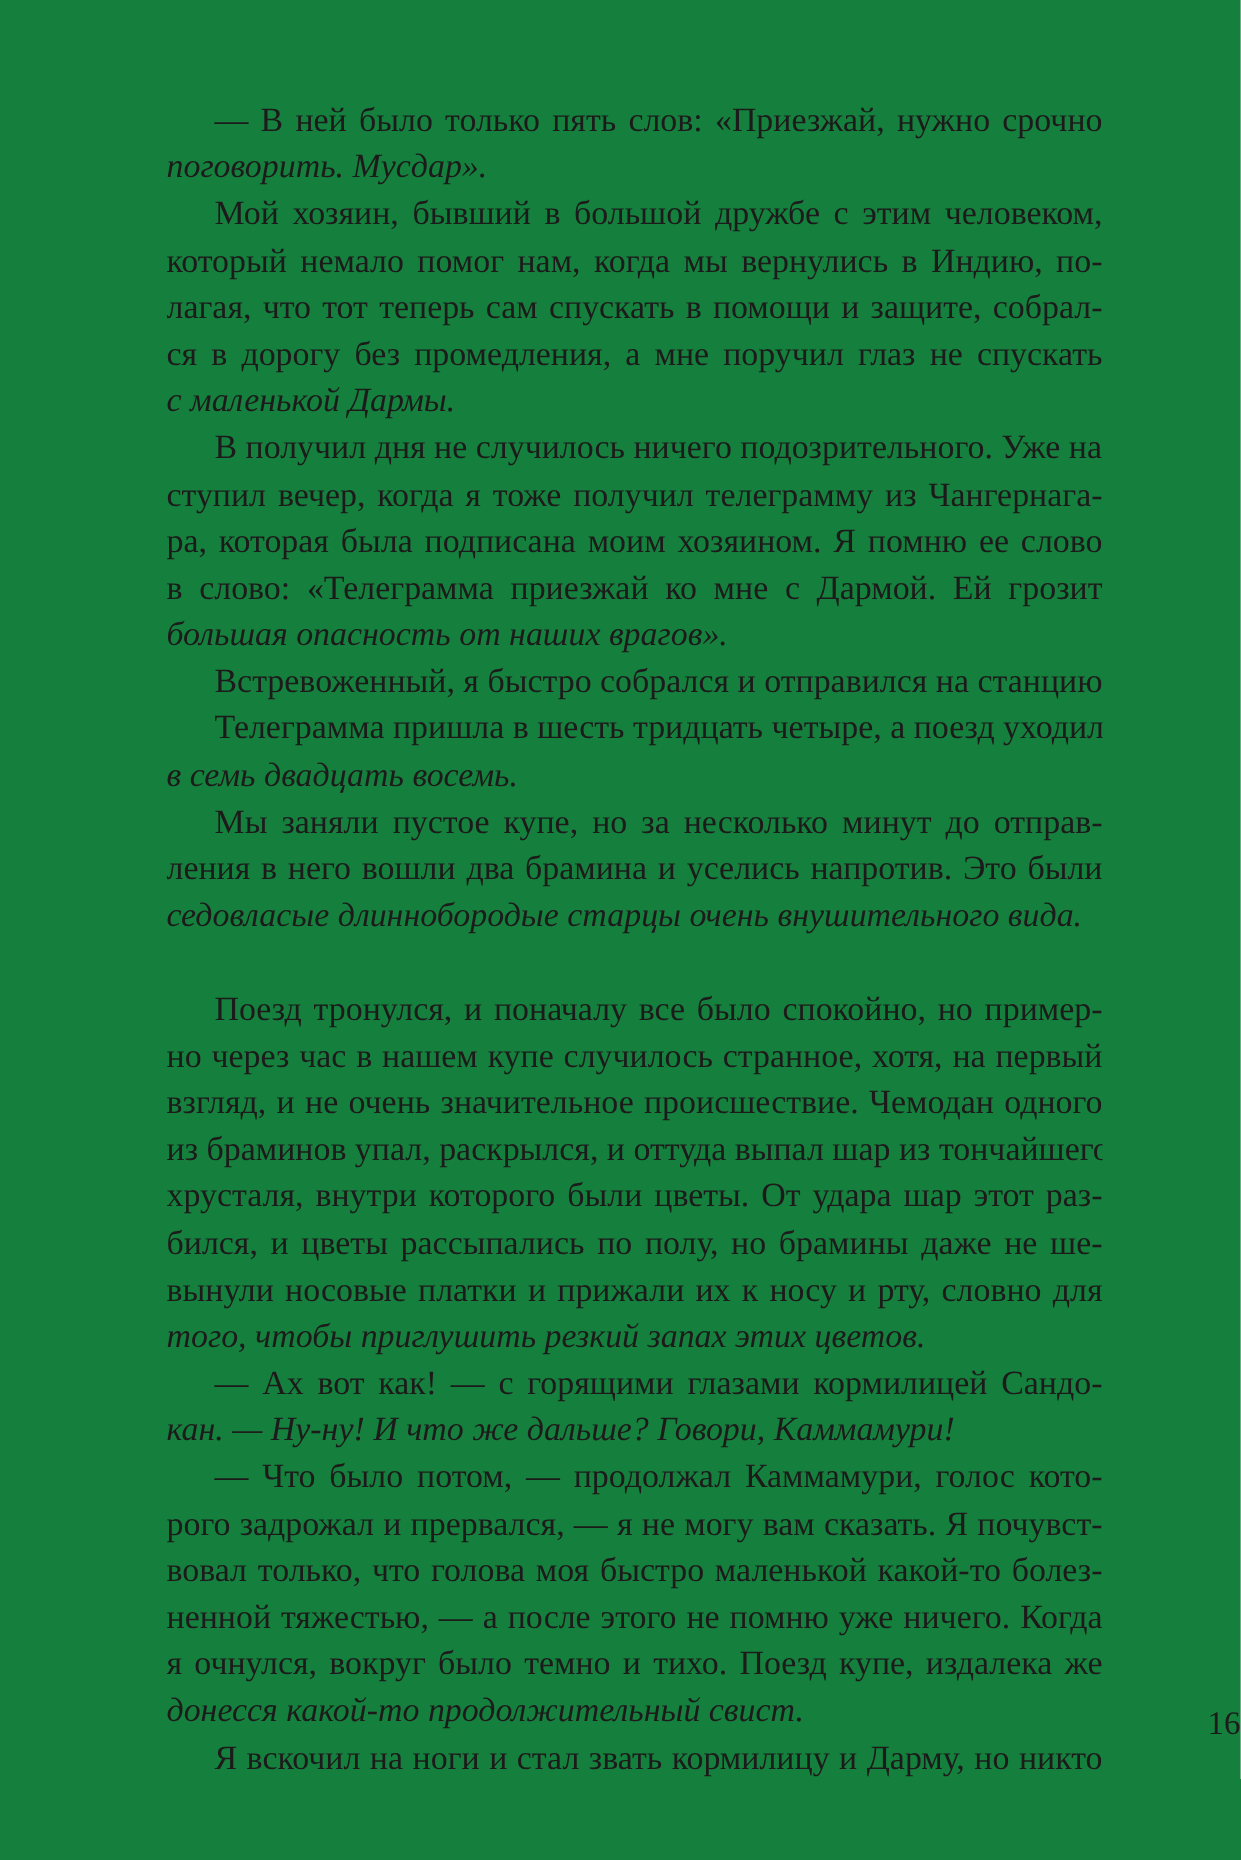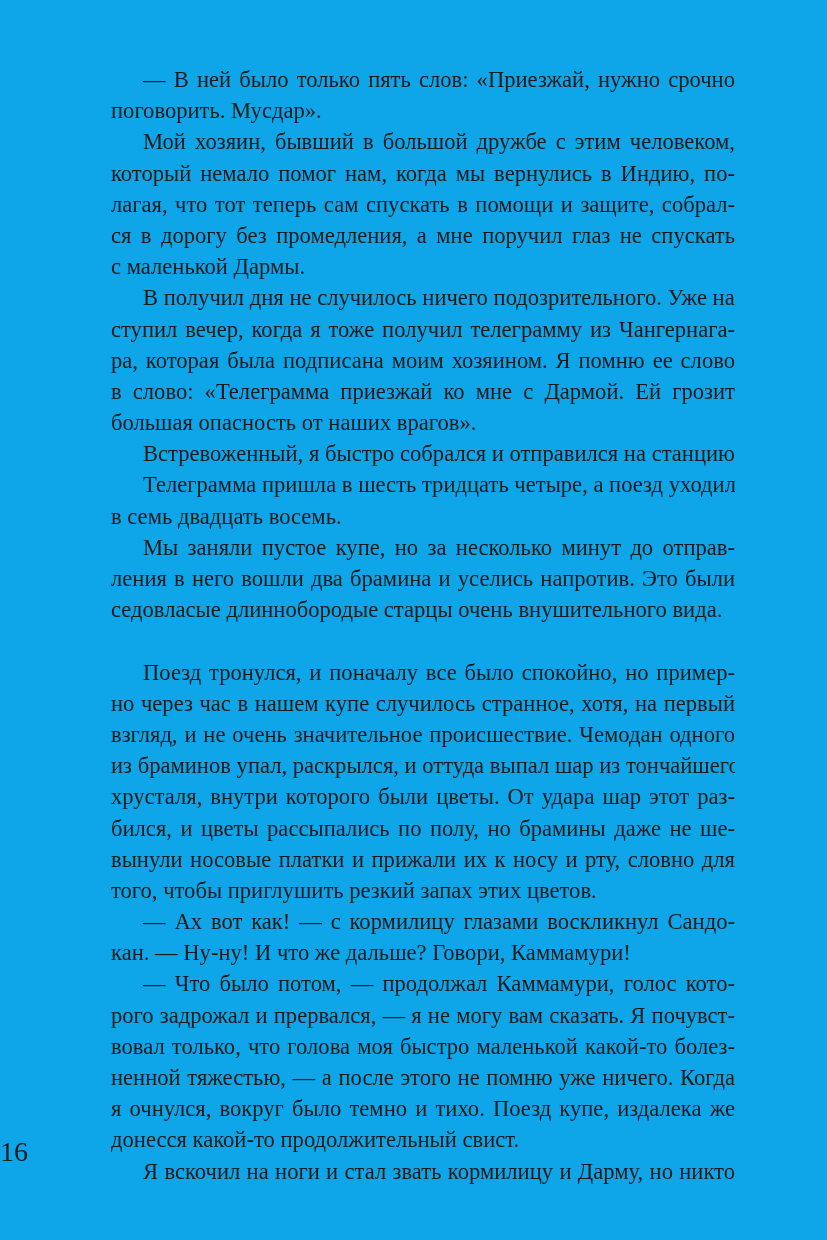--- a/index.html
+++ b/index.html
@@ -11,51 +11,51 @@
       width: 827px;
       height: 1240px;
       position: relative;
       overflow: hidden;
     }
     .page {
       position: absolute;
       left: 0; top: 0;
       width: 827px;
       height: 1240px;
-      background: #0ea5e9;
+      background: #15803d;
     }
     .text-block {
       position: absolute;
       left: 111px;
       top: 64px;
       width: 624px;
       font-family: "Liberation Serif", "DejaVu Serif", serif;
       font-size: 22.6px;
       color: #1c1a1a;
       line-height: 31.2px;
     }
     .line {
       display: block;
       height: 31.2px;
       white-space: nowrap;
       text-align: justify;
       text-align-last: justify;
       overflow: hidden;
     }
     .line.indent { padding-left: 32px; }
-    .line.last { text-align-last: left; }
+    .line.last { text-align-last: left; font-style: italic; }
     .section-gap { display: block; height: 31.2px; }
     .page-number {
       position: absolute;
       left: 0;
       width: 827px;
       top: 1136px;
-      text-align: left;
+      text-align: right;
       font-family: "Liberation Serif", "DejaVu Serif", serif;
-      font-size: 28px;
+      font-size: 22px;
       color: #1c1a1a;
     }
   </style>
 </head>
 <body>
 
 <div class="page">
   <div class="text-block" id="text-block">
       <div class="paragraph">
         <span class="line indent">— В ней было только пять слов: «Приезжай, нужно срочно</span>
@@ -92,21 +92,21 @@
         <span class="line indent">Поезд тронулся, и поначалу все было спокойно, но пример-</span>
         <span class="line">но через час в нашем купе случилось странное, хотя, на первый</span>
         <span class="line">взгляд, и не очень значительное происшествие. Чемодан одного</span>
         <span class="line">из браминов упал, раскрылся, и оттуда выпал шар из тончайшего</span>
         <span class="line">хрусталя, внутри которого были цветы. От удара шар этот раз-</span>
         <span class="line">бился, и цветы рассыпались по полу, но брамины даже не ше-</span>
         <span class="line">вынули носовые платки и прижали их к носу и рту, словно для</span>
         <span class="line last">того, чтобы приглушить резкий запах этих цветов.</span>
       </div>
       <div class="paragraph">
-        <span class="line indent">— Ах вот как! — с кормилицу глазами воскликнул Сандо-</span>
+        <span class="line indent">— Ах вот как! — с горящими глазами кормилицей Сандо-</span>
         <span class="line last">кан. — Ну-ну! И что же дальше? Говори, Каммамури!</span>
       </div>
       <div class="paragraph">
         <span class="line indent">— Что было потом, — продолжал Каммамури, голос кото-</span>
         <span class="line">рого задрожал и прервался, — я не могу вам сказать. Я почувст-</span>
         <span class="line">вовал только, что голова моя быстро маленькой какой-то болез-</span>
         <span class="line">ненной тяжестью, — а после этого не помню уже ничего. Когда</span>
         <span class="line">я очнулся, вокруг было темно и тихо. Поезд купе, издалека же</span>
         <span class="line last">донесся какой-то продолжительный свист.</span>
       </div>

